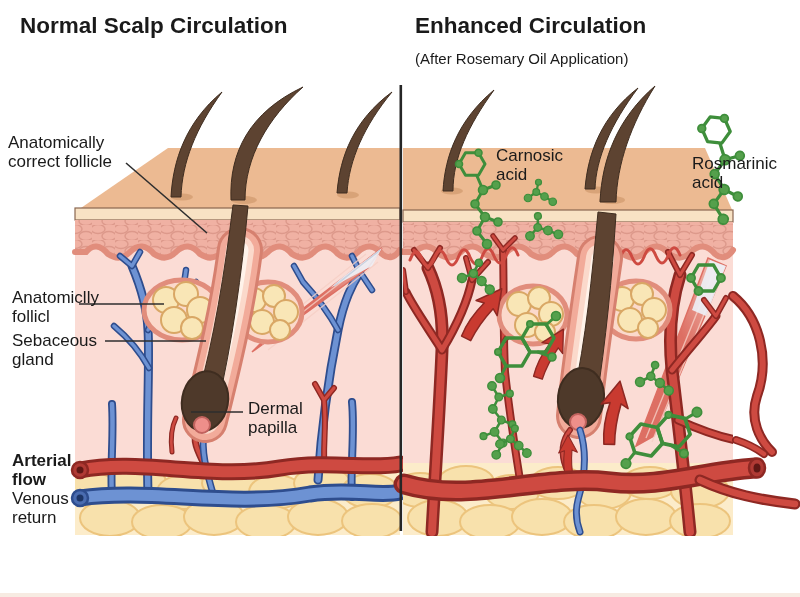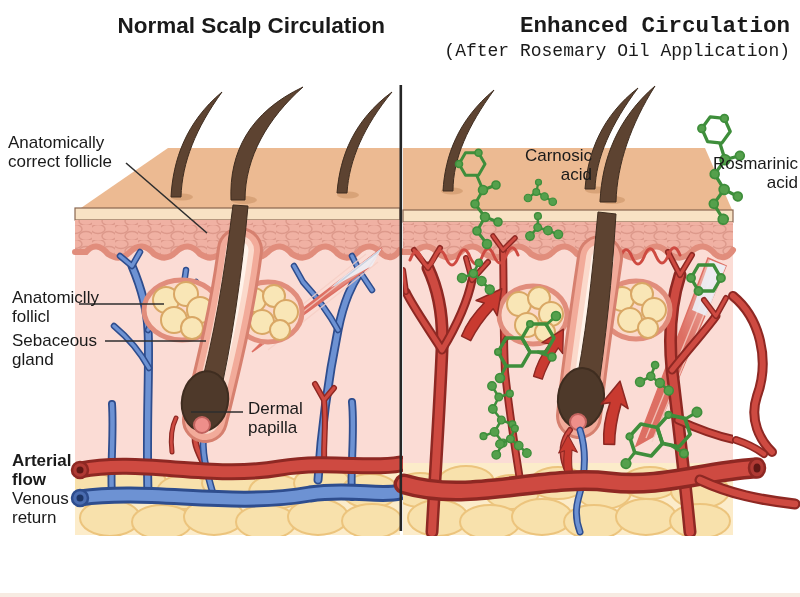--- a/index.html
+++ b/index.html
@@ -1,23 +1,23 @@
 <!DOCTYPE html>
 <html style="--c-background: #ffffff; --c-text: #1a1a1a; --c-divider: #262626; --c-skin-top: #ecba92; --c-skin-top-shadow: #c98f63; --c-cream: #f8e2c4; --c-cream-line: #8a6750; --c-epidermis: #f0b1a3; --c-epidermis-cell: #dd998b; --c-wave: #e18d7c; --c-dermis: #fbdcd5; --c-fat-bg: #fcecca; --c-fat: #f8e1ac; --c-fat-outline: #ecc47d; --c-sebaceous: #f9e6b6; --c-sebaceous-outline: #d9a765; --c-hair: #5d4331; --c-hair-dark: #3f2d20; --c-follicle-outline: #d6806f; --c-follicle-sheath: #f2ab9a; --c-follicle-mid: #fbd9cb; --c-follicle-inner: #fff3ea; --c-bulb: #4e392a; --c-papilla: #ee8f8a; --c-muscle: #dd6f63; --c-muscle-light: #f6cfc5; --c-tendon: #edf1f7; --c-artery-fill: #ce4a41; --c-artery-outline: #8e2823; --c-vein-fill: #6d92d3; --c-vein-outline: #2e4d8e; --c-arrow: #c93a30; --c-molecule: #3e8e3b; --c-molecule-node: #55a04c;"><head>
 <meta charset="utf-8">
 <style>
   html,body{margin:0;padding:0;background:#ffffff;}
   #stage{position:relative;width:800px;height:597px;background:var(--c-background,#fff);
          font-family:"Liberation Sans", sans-serif;overflow:hidden;}
   #stage svg{position:absolute;left:0;top:0;}
-  .title{position:absolute;text-align:right;color:var(--c-text,#1a1a1a);
+  .title{position:absolute;text-align:left;color:var(--c-text,#1a1a1a);
          font-weight:bold;font-size:22.5px;line-height:1.1;}
-  .subtitle{font-weight:normal;font-size:18px;margin-top:3px;}
+  .subtitle{font-weight:normal;font-size:15px;margin-top:12px;}
   .lbl{position:absolute;color:var(--c-text,#1a1a1a);font-size:17px;line-height:1.14;}
-  .lbl.center{text-align:right;}
+  .lbl.center{text-align:left;}
   
   .artery-o{stroke:var(--c-artery-outline);fill:none;stroke-linecap:round;}
   .artery-i{stroke:var(--c-artery-fill);fill:none;stroke-linecap:round;}
   .vein-o{stroke:var(--c-vein-outline);fill:none;stroke-linecap:round;}
   .vein-i{stroke:var(--c-vein-fill);fill:none;stroke-linecap:round;}
   .cap{stroke:var(--c-artery-fill);fill:none;stroke-linecap:round;stroke-width:3;}
   .mol{stroke:var(--c-molecule);fill:none;stroke-width:3;stroke-linecap:round;stroke-linejoin:round;}
   .mol-node{fill:var(--c-molecule-node);stroke:var(--c-molecule);stroke-width:1.6;}
   .arrow{fill:var(--c-arrow);stroke:var(--c-artery-outline);stroke-width:1.5;stroke-linejoin:round;}
   .leader{stroke:#2e2e2e;stroke-width:1.6;}
@@ -344,21 +344,21 @@
 
   <rect x="399.5" y="85" width="2.6" height="446" style="fill:var(--c-divider)"></rect>
 
   <line class="leader" x1="126" y1="163" x2="207" y2="233"></line>
   <line class="leader" x1="79" y1="304" x2="164" y2="304"></line>
   <line class="leader" x1="105" y1="341" x2="206" y2="341"></line>
   <line class="leader" x1="243" y1="412" x2="191" y2="412"></line>
 </svg>
 
   <div class="title" style="left:20px;top:14px;width:365px;">Normal Scalp Circulation</div>
-  <div class="title" style="left:415px;top:14px;width:375px;font-family:Liberation Mono, monospace;">
+  <div class="title" style="left:415px;top:14px;width:375px;">
     <div>Enhanced Circulation</div>
     <div class="subtitle">(After Rosemary Oil Application)</div>
   </div>
 
   <div class="lbl" style="left:8px;top:133px;width:122px;">Anatomically correct follicle</div>
   <div class="lbl" style="left:12px;top:288px;width:100px;">Anatomiclly follicl</div>
   <div class="lbl" style="left:12px;top:331px;width:92px;">Sebaceous gland</div>
   <div class="lbl" style="left:248px;top:399px;width:72px;">Dermal papilla</div>
   <div class="lbl" style="left:12px;top:451px;width:62px;font-weight:bold;">Arterial flow</div>
   <div class="lbl" style="left:12px;top:489px;width:64px;">Venous return</div>

